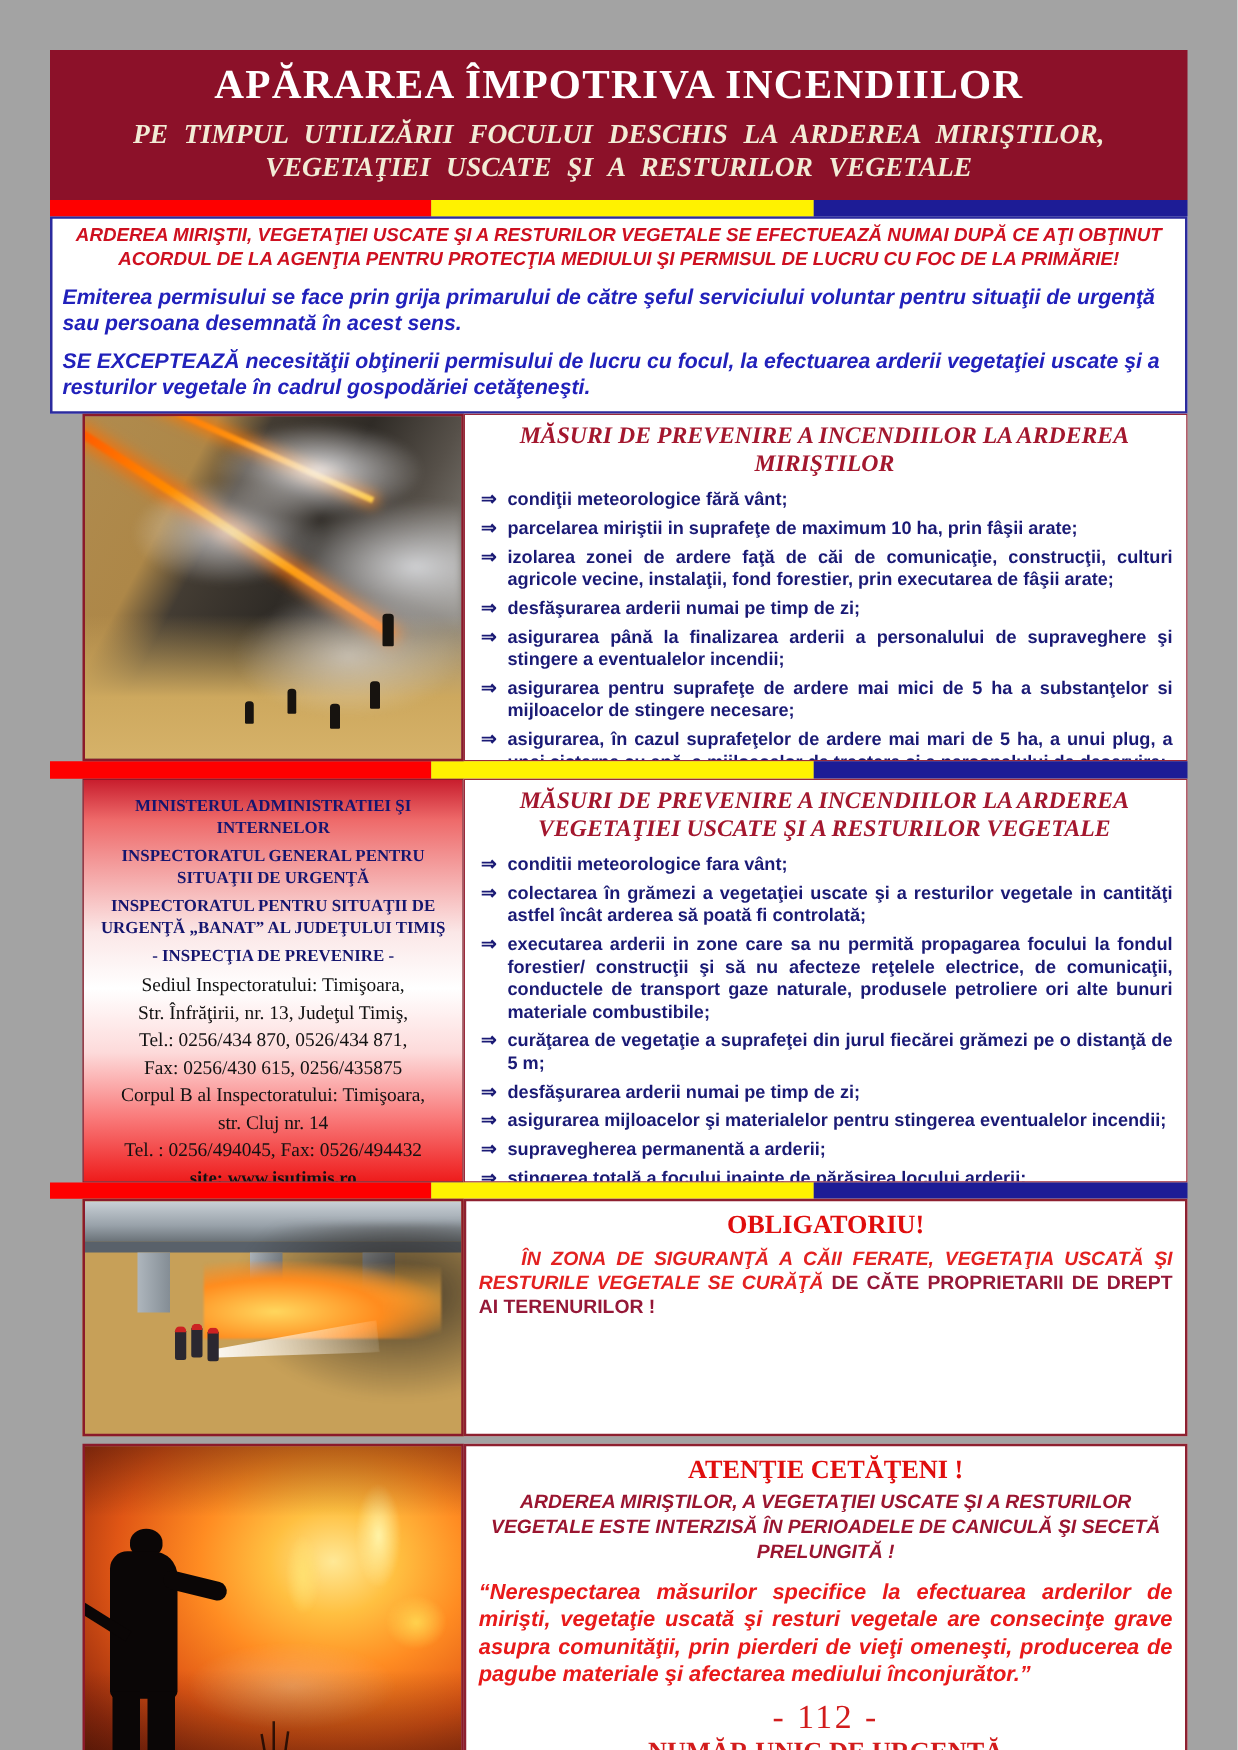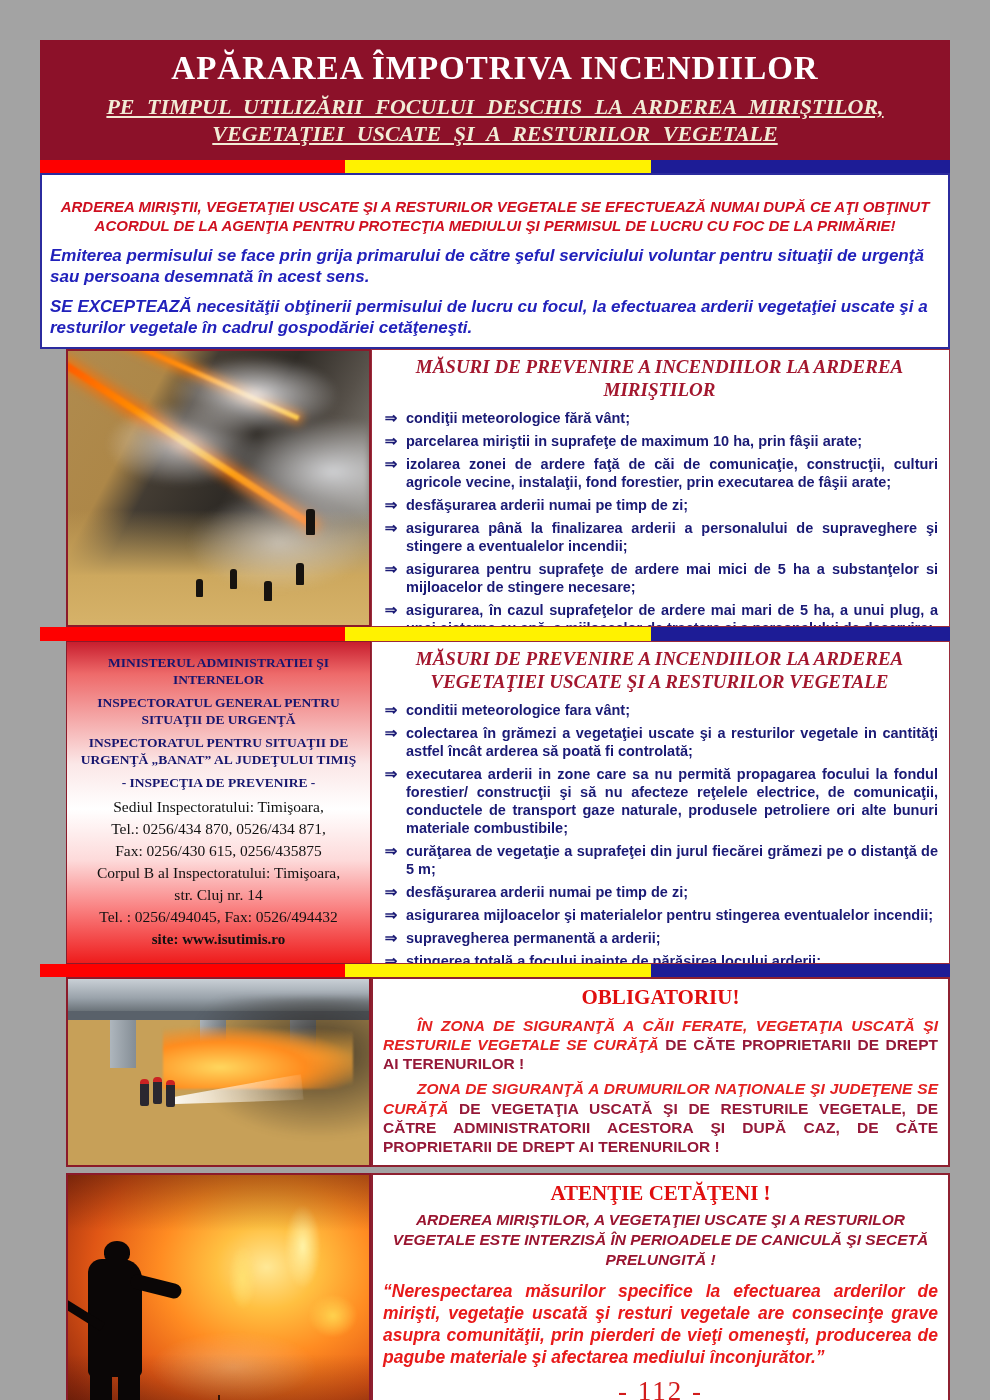--- a/index.html
+++ b/index.html
@@ -5,30 +5,30 @@
   html,body{margin:0;padding:0;background:#fff;}
   .page{position:relative;width:990px;height:1400px;background:#a3a3a3;overflow:hidden;
         font-family:"Liberation Sans",sans-serif;}
   .content{position:absolute;left:40px;top:40px;width:910px;}
 
   
   .header-block{background:#8C1129;text-align:center;padding:10px 6px 12px;}
   .header-title{font-family:"Liberation Serif",serif;font-weight:bold;font-size:33px;
                 color:#FFFFFF;letter-spacing:1px;}
   .header-sub{font-family:"Liberation Serif",serif;font-weight:bold;font-style:italic;
-              font-size:22px;color:#F2ECD6;line-height:1.22;margin-top:7px;word-spacing:7px;text-decoration:underline;}
+              font-size:22px;color:#F2ECD6;line-height:1.22;margin-top:7px;word-spacing:7px;}
 
   
   .flag{display:flex;height:13px;}
   .flag .seg-r{width:305px;background:#FE0000;}
   .flag .seg-y{width:306px;background:#FFF200;}
   .flag .seg-b{flex:1;background:#1D1C96;}
 
   
-  .permit{border:2px solid #2B2B9E;background:#FFFFFF;padding:20px 8px 8px;box-sizing:border-box;}
+  .permit{border:2px solid #2B2B9E;background:#FFFFFF;padding:2px 8px 8px;box-sizing:border-box;}
   .permit-main{color:#CE1020;font-weight:bold;font-style:italic;font-size:15px;
                text-align:center;line-height:1.3;margin:2px 0 6px;}
   .permit-note{color:#2121BB;font-weight:bold;font-style:italic;font-size:17px;
                line-height:1.25;margin-top:9px;}
 
   
   .row{display:flex;padding-left:26px;}
   .row1{height:278px;} .row2{height:323px;} .row3{height:190px;} .row4{height:260px;}
   .gap{height:6px;}
   .col-photo{width:305px;flex:0 0 305px;box-sizing:border-box;border:2px solid #8B1A2A;
@@ -209,20 +209,21 @@
       <div class="seg-b"></div>
     </div>
 
     <div class="row row2">
       <div class="ministry">
         <div class="org-line">MINISTERUL ADMINISTRATIEI ŞI INTERNELOR</div>
         <div class="org-line">INSPECTORATUL GENERAL PENTRU SITUAŢII DE URGENŢĂ</div>
         <div class="org-line">INSPECTORATUL PENTRU SITUAŢII DE URGENŢĂ  „BANAT” AL JUDEŢULUI TIMIŞ</div>
         <div class="org-line">- INSPECŢIA DE PREVENIRE -</div>
         <div class="addr-line">Sediul Inspectoratului: Timişoara,</div>
+        <div class="addr-line">Str. Înfrăţirii, nr. 13, Judeţul Timiş,</div>
         <div class="addr-line">Tel.: 0256/434 870,  0526/434 871,</div>
         <div class="addr-line">Fax: 0256/430 615, 0256/435875</div>
         <div class="addr-line">Corpul B al Inspectoratului: Timişoara,</div>
         <div class="addr-line">str. Cluj nr. 14</div>
         <div class="addr-line">Tel. : 0256/494045, Fax: 0526/494432</div>
         <div class="site-line">site: www.isutimis.ro</div>
       </div>
       <div class="col-text">
         <div class="m-title">
           <div>MĂSURI DE PREVENIRE A INCENDIILOR LA  ARDEREA</div>
@@ -283,21 +284,20 @@
         <div class="ph2-smoke"></div>
         <div class="ph2-flames"></div>
         <div class="ph2-spray"></div>
         <div class="ff2" style="left:72px;top:100px;"></div>
         <div class="ff2" style="left:85px;top:98px;"></div>
         <div class="ff2" style="left:98px;top:101px;"></div>
       </div>
       <div class="notice-box">
         <div class="notice-title">OBLIGATORIU!</div>
         <p class="notice-para"><span class="hl">ÎN ZONA DE SIGURANŢĂ A CĂII FERATE, VEGETAŢIA USCATĂ ŞI RESTURILE VEGETALE SE CURĂŢĂ</span><span class="rest"> DE CĂTE PROPRIETARII DE DREPT AI TERENURILOR !</span></p>
-        <p class="notice-para"><span class="hl">ZONA DE SIGURANŢĂ A DRUMURILOR NAŢIONALE ŞI JUDEŢENE SE CURĂŢĂ</span><span class="rest"> DE VEGETAŢIA USCATĂ ŞI DE RESTURILE VEGETALE, DE CĂTRE ADMINISTRATORII ACESTORA ŞI DUPĂ CAZ, DE CĂTE PROPRIETARII DE DREPT AI TERENURILOR !</span></p>
       </div>
     </div>
 
     <div class="gap"></div>
 
     <div class="row row4">
       <div class="col-photo photo3">
         <div class="ph3-flames"></div>
         <div class="ph3-dark"></div>
         <div class="sil" style="left:36px;top:66px;width:26px;height:22px;border-radius:50% 50% 40% 40%;"></div>

